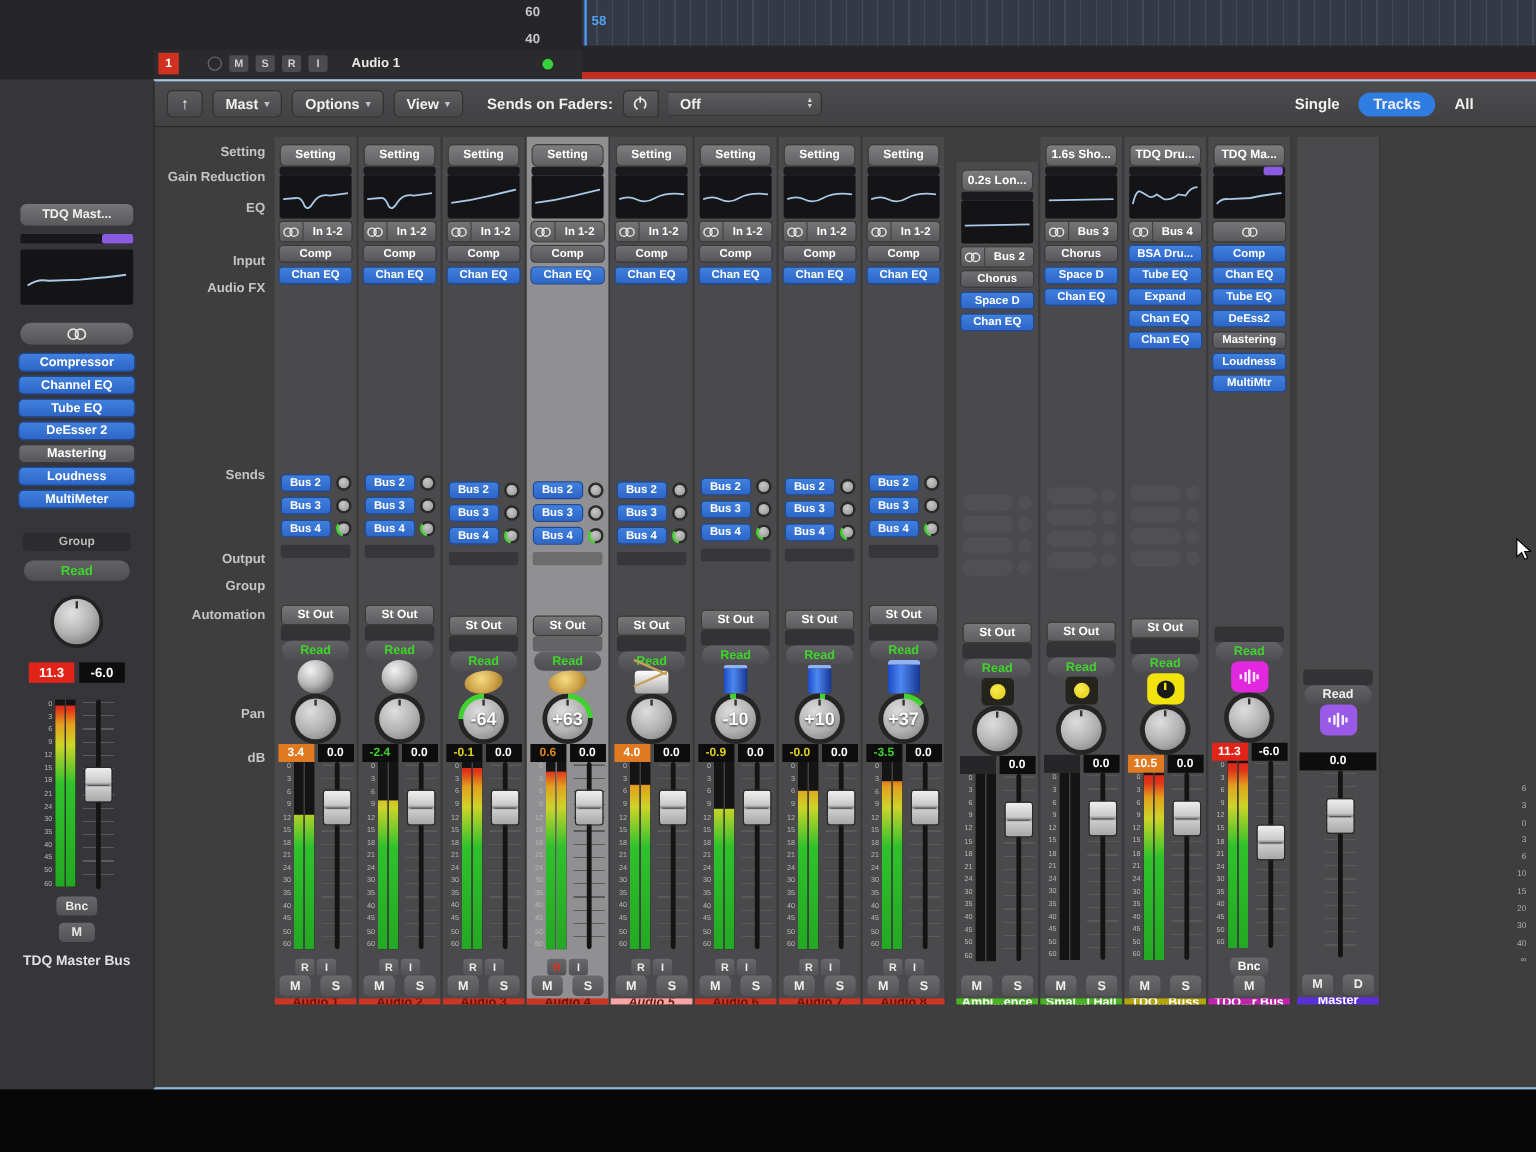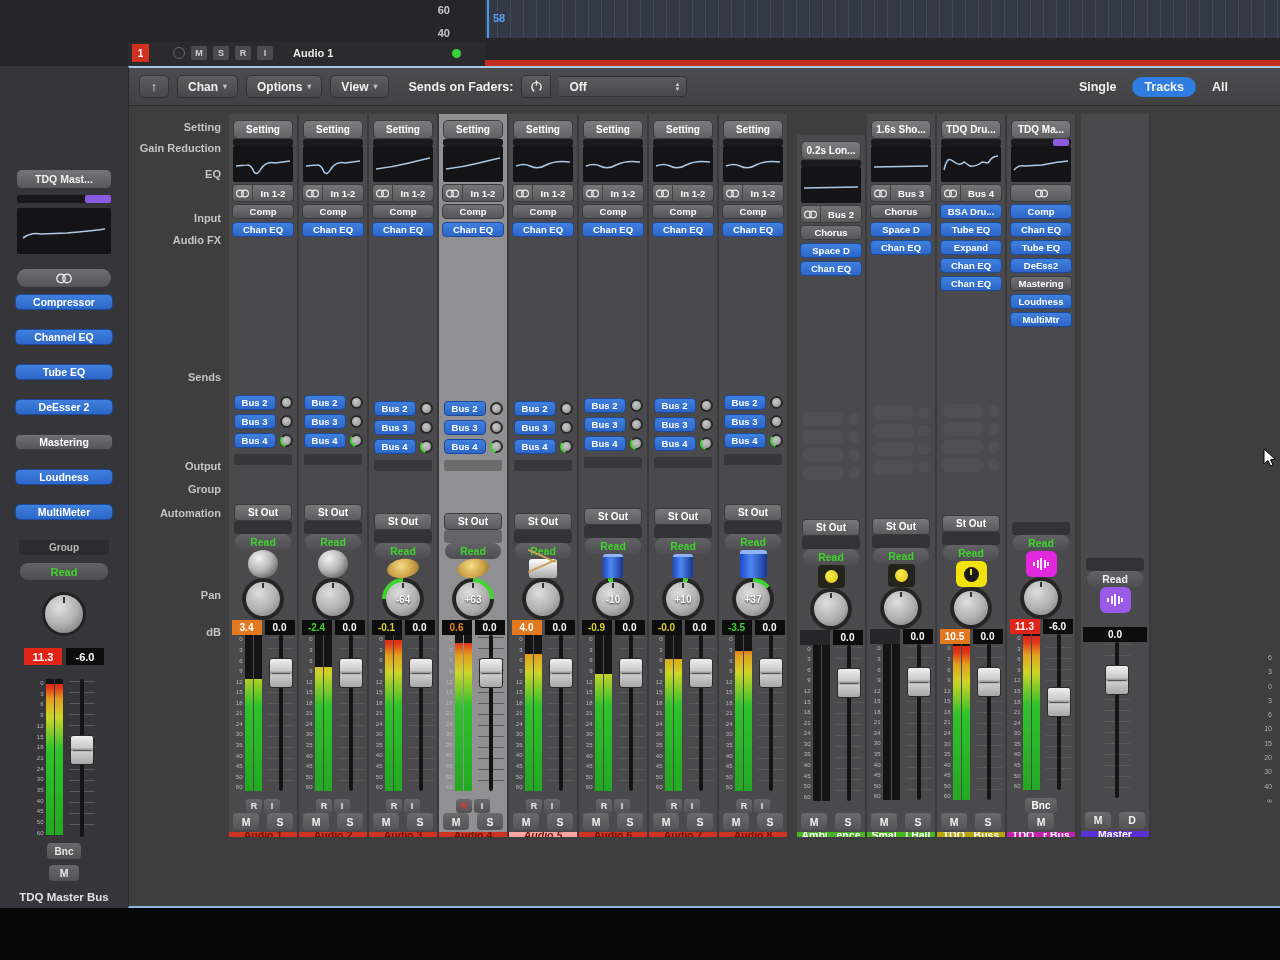--- a/index.html
+++ b/index.html
@@ -30,21 +30,21 @@
   
   #inspector { position:absolute; left:0; top:66px; width:128px; height:842px; background:#36363a;
       display:flex; flex-direction:column; align-items:center; padding-top:104px; }
   .insp-btn { width:94px; height:18px; border-radius:5px; background:linear-gradient(#757578,#59595c);
       color:#f0f0f0; font-size:10.5px; font-weight:bold; display:flex; align-items:center; justify-content:center; }
   .insp-gr { width:94px; height:8px; background:#18181a; border-radius:2px; margin-top:7px; position:relative; }
   .insp-gr .purple { position:absolute; right:0; top:0; width:26px; height:8px; background:#8a5ae0; border-radius:2px; }
   .insp-eq { width:94px; height:46px; background:#141416; border-radius:2px; margin-top:5px; }
   .insp-stereo { width:94px; height:18px; border-radius:9px; background:linear-gradient(#6e6e71,#555558);
       margin-top:15px; display:flex; align-items:center; justify-content:center; }
-  .insp-plugins { margin-top:7px; display:flex; flex-direction:column; gap:19px; align-items:center; }
+  .insp-plugins { margin-top:7px; display:flex; flex-direction:column; gap:3px; align-items:center; }
   .plug-btn { width:98px; height:16px; border-radius:5px; color:#fff; font-size:10.5px; font-weight:bold;
       display:flex; align-items:center; justify-content:center; }
   .plug-blue { background:linear-gradient(#4080dd,#2d66c8); border:1px solid #1c4a9a; }
   .plug-gray { background:linear-gradient(#707073,#56565a); border:1px solid #3a3a3e; }
   .insp-group { width:90px; height:15px; background:#2c2c2e; border-radius:3px; margin-top:20px;
       color:#b8b8b8; font-size:10px; font-weight:bold; display:flex; align-items:center; justify-content:center; }
   .read-btn { width:88px; height:17px; border-radius:8px; background:linear-gradient(#636366,#4e4e52);
       color:#3fd42c; font-size:11px; font-weight:bold; display:flex; align-items:center; justify-content:center; margin-top:8px; }
   .knob { width:44px; height:44px; border-radius:50%; background:radial-gradient(circle at 38% 32%, #e2e2e2, #b2b2b2 50%, #7e7e7e 85%);
       border:3px solid #222; margin-top:12px; position:relative; }
@@ -136,21 +136,21 @@
   .stout-btn { width:58px; height:17px; border-radius:4px; background:linear-gradient(#77777a,#5c5c5f);
       border:1px solid #3a3a3a; color:#fff; font-size:10px; font-weight:bold; display:flex; align-items:center; justify-content:center; }
   .group-slot { width:58px; height:13px; border-radius:3px; background:rgba(0,0,0,.3); }
   .auto-btn { width:56px; height:16px; border-radius:8px; background:linear-gradient(#636366,#4e4e52);
       color:#3fd42c; font-size:10.5px; font-weight:bold; display:flex; align-items:center; justify-content:center; }
   .auto-white { color:#f0f0f0; }
   .pan-ring { width:42px; height:42px; border-radius:50%; display:flex; align-items:center; justify-content:center; background:#252525; }
   .pan-knob { width:34px; height:34px; border-radius:50%; background:radial-gradient(circle at 38% 32%, #dedede, #b0b0b0 55%, #828282 90%);
       position:relative; display:flex; align-items:center; justify-content:center; }
   .pan-knob::before { content:""; position:absolute; left:50%; top:1px; width:2px; height:5px; background:#333; transform:translateX(-50%); }
-  .pan-val { color:#fff; font-size:10px; font-weight:bold; text-shadow:0 1px 2px rgba(0,0,0,.8); }
+  .pan-val { color:#fff; font-size:15px; font-weight:bold; text-shadow:0 1px 2px rgba(0,0,0,.8); }
   .db-row { display:flex; gap:3px; }
   .db-sm { min-width:30px; height:15px; padding:0 2px; font-size:10px; font-weight:bold; background:#0d0d0d; color:#fff;
       display:flex; align-items:center; justify-content:center; }
   .t-green { color:#3fd42c; } .t-yellow { color:#e0d020; } .t-orange { color:#e08818; }
   .bg-orange { background:#e0791f; color:#fff; } .bg-red { background:#e02418; color:#fff; }
   .bg-empty { background:#262628; } .db-wide { min-width:64px; }
   .fader-area { display:flex; height:164px; justify-content:center; }
   .ri-row { display:flex; gap:2px; }
   .ri-btn { width:16px; height:14px; border-radius:3px; background:linear-gradient(#68686b,#525255); color:#e8e8e8;
       font-size:9px; font-weight:bold; display:flex; align-items:center; justify-content:center; }
@@ -259,21 +259,21 @@
     <div class="small-btn" style="width:30px;height:16px;font-size:10.5px;margin-top:6px">M</div>
     <div class="insp-name">TDQ Master Bus</div>
   </div>
 
   <div id="mixer">
     <div id="toolbar">
       <div class="tb-btn" style="width:30px;padding:0">
           <span style="font-size:13px">↑</span>
         </div>
       <div class="tb-btn">
-          <span>Chan</span>
+          <span>Mast</span>
           <span class="tb-chev">▾</span>
         </div>
       <div class="tb-btn">
           <span>Options</span>
           <span class="tb-chev">▾</span>
         </div>
       <div class="tb-btn">
           <span>View</span>
           <span class="tb-chev">▾</span>
         </div>
@@ -297,21 +297,21 @@
         <span class="vm-btn">All</span>
       </div>
     </div>
     <div id="mixbody">
       <div id="rowlabels">
           <div class="rowlabel" style="top: 15px;">Setting</div>
           <div class="rowlabel" style="top: 36px;">Gain Reduction</div>
           <div class="rowlabel" style="top: 62px;">EQ</div>
           <div class="rowlabel" style="top: 106px;">Input</div>
           <div class="rowlabel" style="top: 128px;">Audio FX</div>
-          <div class="rowlabel" style="top: 265px;">Sends</div>
+          <div class="rowlabel" style="top: 284px;">Sends</div>
           <div class="rowlabel" style="top: 354px;">Output</div>
           <div class="rowlabel" style="top: 377px;">Group</div>
           <div class="rowlabel" style="top: 401px;">Automation</div>
           <div class="rowlabel" style="top: 483px; margin-left: 24px;">Pan</div>
           <div class="rowlabel" style="top: 520px;">dB</div>
         </div>
       <div id="global-fader-scale">
           <span>6</span>
           <span>3</span>
           <span>0</span>

